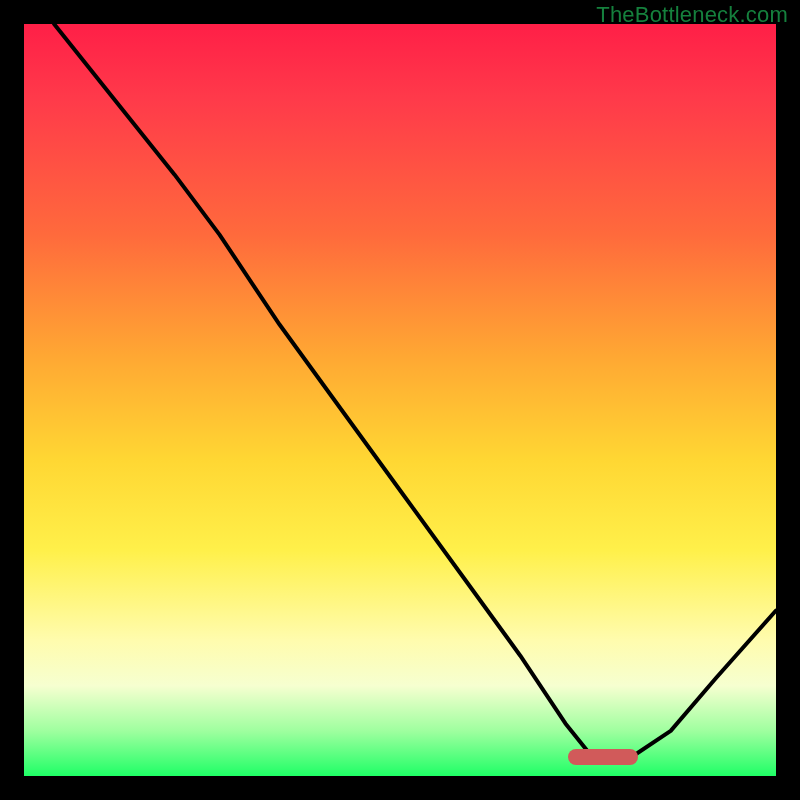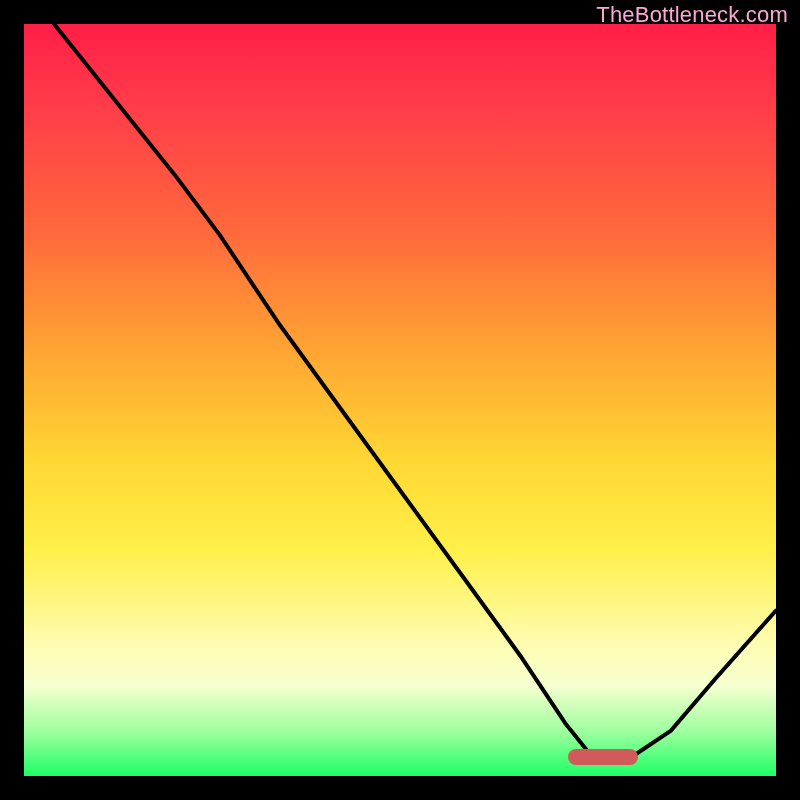--- a/index.html
+++ b/index.html
@@ -51,21 +51,21 @@
   }
   .marker {
     position: absolute;
     background: #d15a5a;
     border-radius: 8px;
   }
   .watermark {
     position: absolute;
     top: 2px;
     right: 12px;
-    color: #f9a8d4;
+    color: #15803d;
     font-size: 22px;
     font-weight: 500;
     letter-spacing: 0.2px;
     white-space: nowrap;
   }
 </style>
 </head>
 <body>
 
 <div class="frame">

